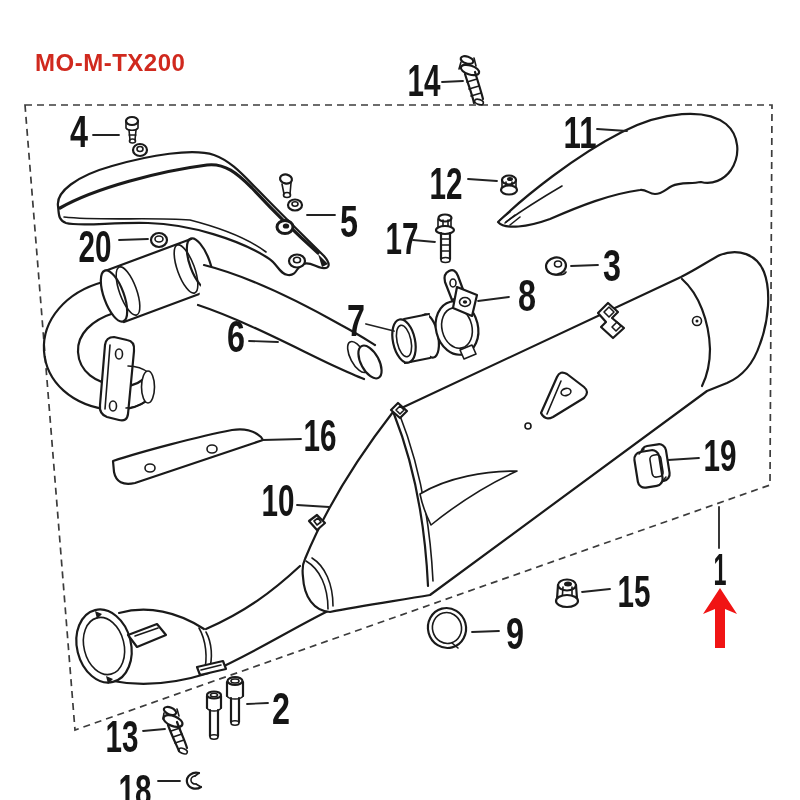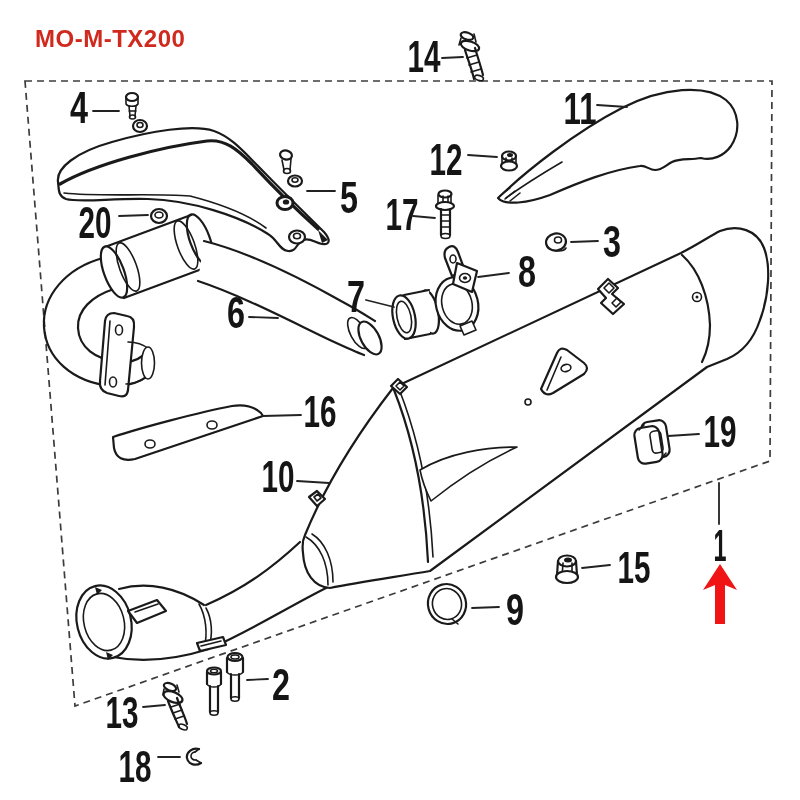--- a/index.html
+++ b/index.html
@@ -1,17 +1,17 @@
 <!DOCTYPE html>
 <html><head>
 <meta charset="utf-8">
 <style>
   html,body{margin:0;padding:0;background:#ffffff;}
   body{width:800px;height:800px;overflow:hidden;font-family:"Liberation Sans",sans-serif;}
-  .stage{position:relative;width:800px;height:576px;background:#fff;}
+  .stage{position:relative;width:800px;height:576px;background:#fff;margin-top:24px;}
   svg{display:block;}
   svg text{font-family:"Liberation Sans",sans-serif;}
   .callout{font-weight:bold;font-size:44px;fill:#151515;}
   .model-code{font-weight:bold;font-size:24px;letter-spacing:.5px;}
   .ln{stroke:#1a1a1a;fill:none;stroke-width:2.2;stroke-linecap:round;stroke-linejoin:round;}
   .ln-thin{stroke:#1a1a1a;fill:none;stroke-width:1.6;stroke-linecap:round;stroke-linejoin:round;}
   .ln-bold{stroke:#1a1a1a;fill:none;stroke-width:3.2;stroke-linecap:round;stroke-linejoin:round;}
   .wfill{fill:#ffffff;}
   .dark{fill:#1a1a1a;}
   .leader{stroke:#222;stroke-width:1.8;fill:none;stroke-linecap:round;}

